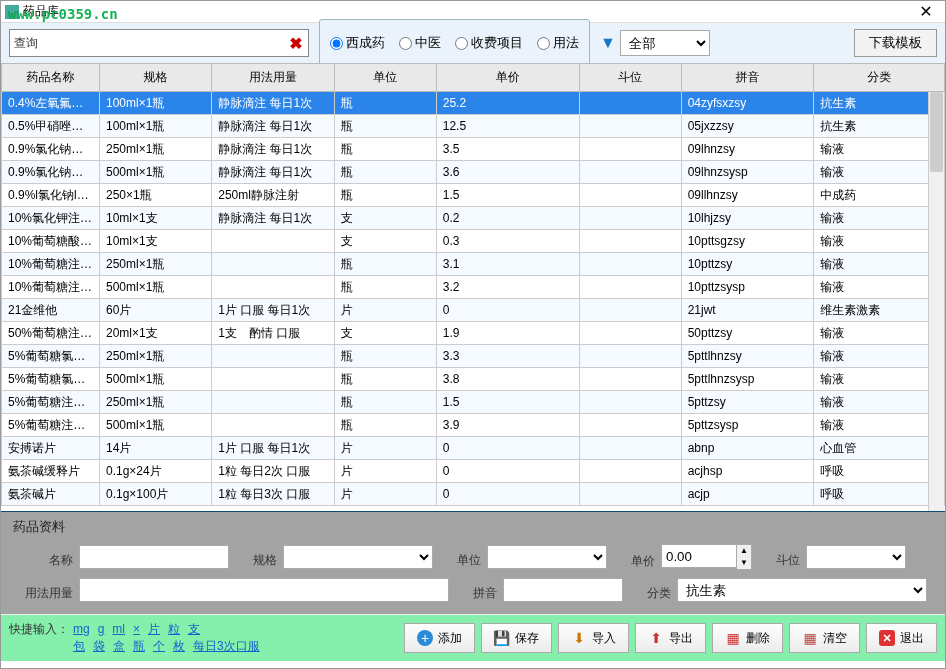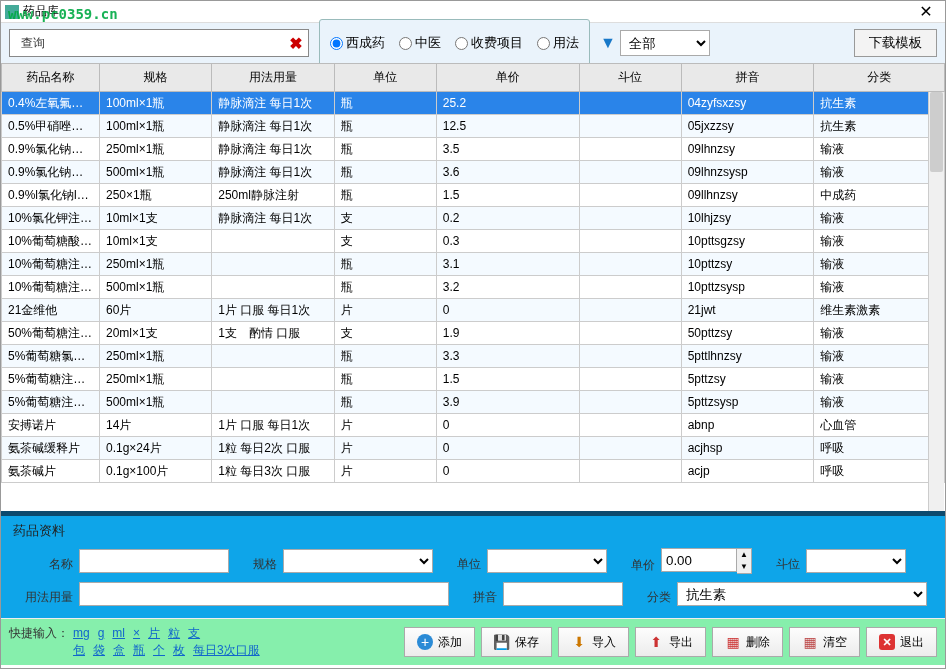--- a/index.html
+++ b/index.html
@@ -5,39 +5,39 @@
 * { box-sizing: border-box; margin: 0; padding: 0; }
 body { font-family: "Microsoft YaHei", SimSun, sans-serif; font-size: 12px; background: #fff; width: 946px; height: 669px; overflow: hidden; border: 1px solid #999; }
 .titlebar { height: 22px; background: #fff; display: flex; align-items: center; padding: 0 4px; border-bottom: 1px solid #ddd; }
 .titlebar .app-icon { width: 14px; height: 14px; background: #4a9; margin-right: 4px; display:inline-block; }
 .titlebar .title { flex: 1; font-size: 12px; }
 .titlebar .close { width: 30px; text-align: center; font-size: 16px; cursor: pointer; }
 .watermark { position: absolute; top: 8px; left: 8px; color: #0099cc; font-size: 24px; font-weight: bold; pointer-events: none; z-index: 200; opacity: 0.9; font-family: "SimHei", sans-serif; }
 .watermark .url { display:block; font-size: 14px; color: #00aa44; font-family: monospace; margin-top: -2px; }
 .toolbar { height: 40px; background: #eaf3fb; display: flex; align-items: center; padding: 4px 8px; gap: 10px; position: relative; }
 .searchbox { width: 300px; height: 28px; border: 1px solid #888; background: #fff; display: flex; align-items: center; }
-.searchbox .lbl { padding: 0 11px; color:#333; }
+.searchbox .lbl { padding: 0 4px; color:#333; }
 .searchbox input { flex:1; border:none; outline:none; height: 24px; background:#fff; }
 .searchbox .clear { width: 24px; color: #c00; font-size: 16px; font-weight: bold; text-align:center; cursor:pointer; }
 .radios { border: 1px solid #9bb; border-radius: 3px; padding: 14px 10px; background: #eaf3fb; display:flex; gap:14px; align-items:center; font-size:13px;}
 .radios label { display:flex; align-items:center; gap:3px; cursor:pointer; }
 .filter-sel { display:flex; align-items:center; gap:4px; }
 .filter-sel .funnel { color:#1878c8; font-size:16px;}
 .filter-sel select { height:26px; width:90px; border:1px solid #aaa; background:#fff; padding:0 4px;}
 .dlbtn { margin-left:auto; height:28px; padding:0 14px; border:1px solid #999; background:#f3f3f3; cursor:pointer; }
 .grid-wrap { height: 448px; overflow:hidden; position:relative; }
 table.grid { width: 100%; border-collapse: collapse; table-layout: fixed; }
 table.grid th { background: #e9e9e9; border: 1px solid #bbb; height: 28px; font-weight: normal; font-size:12px; position:relative;}
 table.grid td { border: 1px solid #ccc; height: 23px; padding: 0 6px; white-space: nowrap; overflow: hidden; text-overflow: ellipsis; }
 table.grid tbody tr:nth-child(even) td { background: #f4faff; }
 table.grid tbody tr:nth-child(odd) td { background: #fff; }
 table.grid tbody tr.selected td { background: #2a84e9 !important; color: #fff; }
 .scrollbar { position:absolute; right:1px; top:29px; bottom:0; width:16px; background:#f0f0f0; border-left:1px solid #ccc;}
 .scrollbar .thumb { position:absolute; top:0; left:1px; right:1px; height:80px; background:#cdcdcd; border-radius:2px;}
-.detail { border-top: 5px solid #0c4a6e; padding: 6px 12px 4px; background:#0ea5e9;}
+.detail { border-top: 1px solid #0c4a6e; padding: 6px 12px 4px; background:#a3a3a3;}
 .detail h4 { font-size: 13px; font-weight: normal; margin-bottom: 8px; color:#222;}
 .form-row { display:flex; align-items:center; gap:8px; margin-bottom: 8px;}
 .form-row .fld { display:flex; align-items:flex-end; gap:6px;}
 .form-row label { text-align:right; color:#333;}
 .form-row input[type=text], .form-row select { height:24px; border:1px solid #aaa; padding:0 4px; background:#fff;}
 .spin-wrap { display:flex;}
 .spin-wrap input{ width:76px; height:24px; border:1px solid #aaa; padding:0 4px;}
 .spin-wrap .btns{ display:flex; flex-direction:column; border:1px solid #aaa; border-left:none;}
 .spin-wrap .btns span{ font-size:8px; height:12px; width:14px; text-align:center; line-height:11px; cursor:pointer; background:#f0f0f0;}
 .bottom { display:flex; align-items:center; padding:6px 8px; gap:12px; background:#86efac; border-top:1px solid #eee;}
@@ -237,20 +237,30 @@
           <td>5%葡萄糖氯化钠…</td>
           <td>250ml×1瓶</td>
           <td></td>
           <td>瓶</td>
           <td>3.3</td>
           <td></td>
           <td>5pttlhnzsy</td>
           <td>输液</td>
         </tr>
         <tr>
+          <td>5%葡萄糖氯化…</td>
+          <td>500ml×1瓶</td>
+          <td></td>
+          <td>瓶</td>
+          <td>3.8</td>
+          <td></td>
+          <td>5pttlhnzsysp</td>
+          <td>输液</td>
+        </tr>
+        <tr>
           <td>5%葡萄糖注射液</td>
           <td>250ml×1瓶</td>
           <td></td>
           <td>瓶</td>
           <td>1.5</td>
           <td></td>
           <td>5pttzsy</td>
           <td>输液</td>
         </tr>
         <tr>

